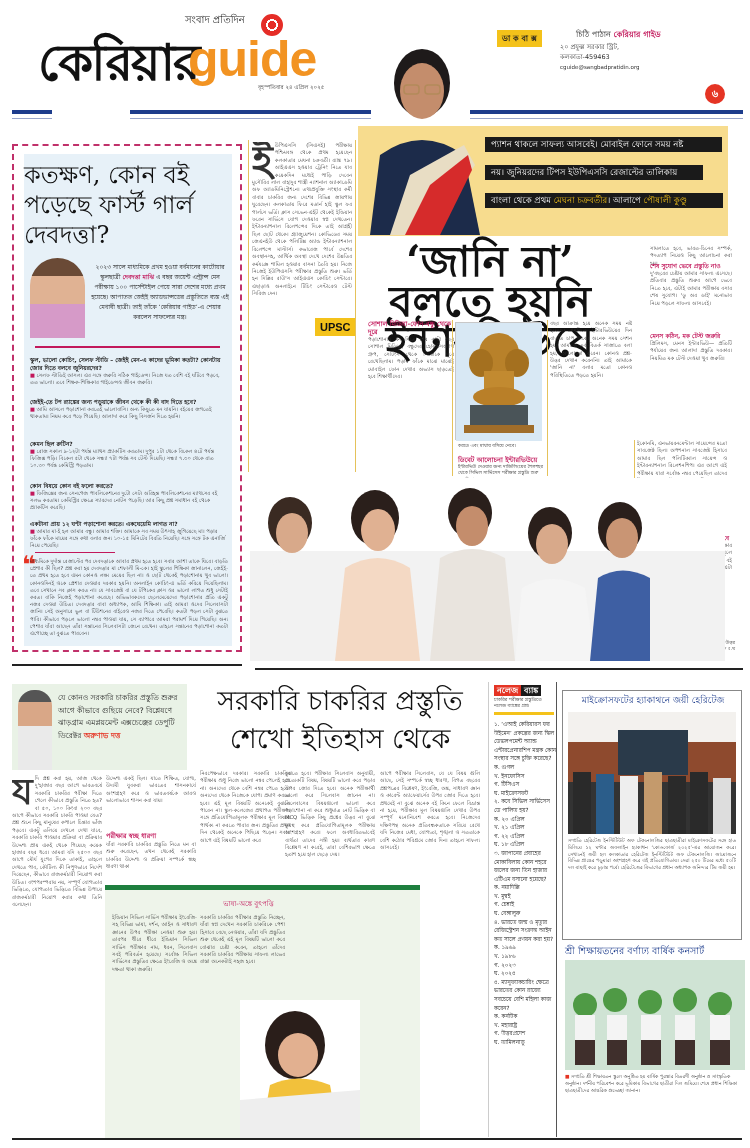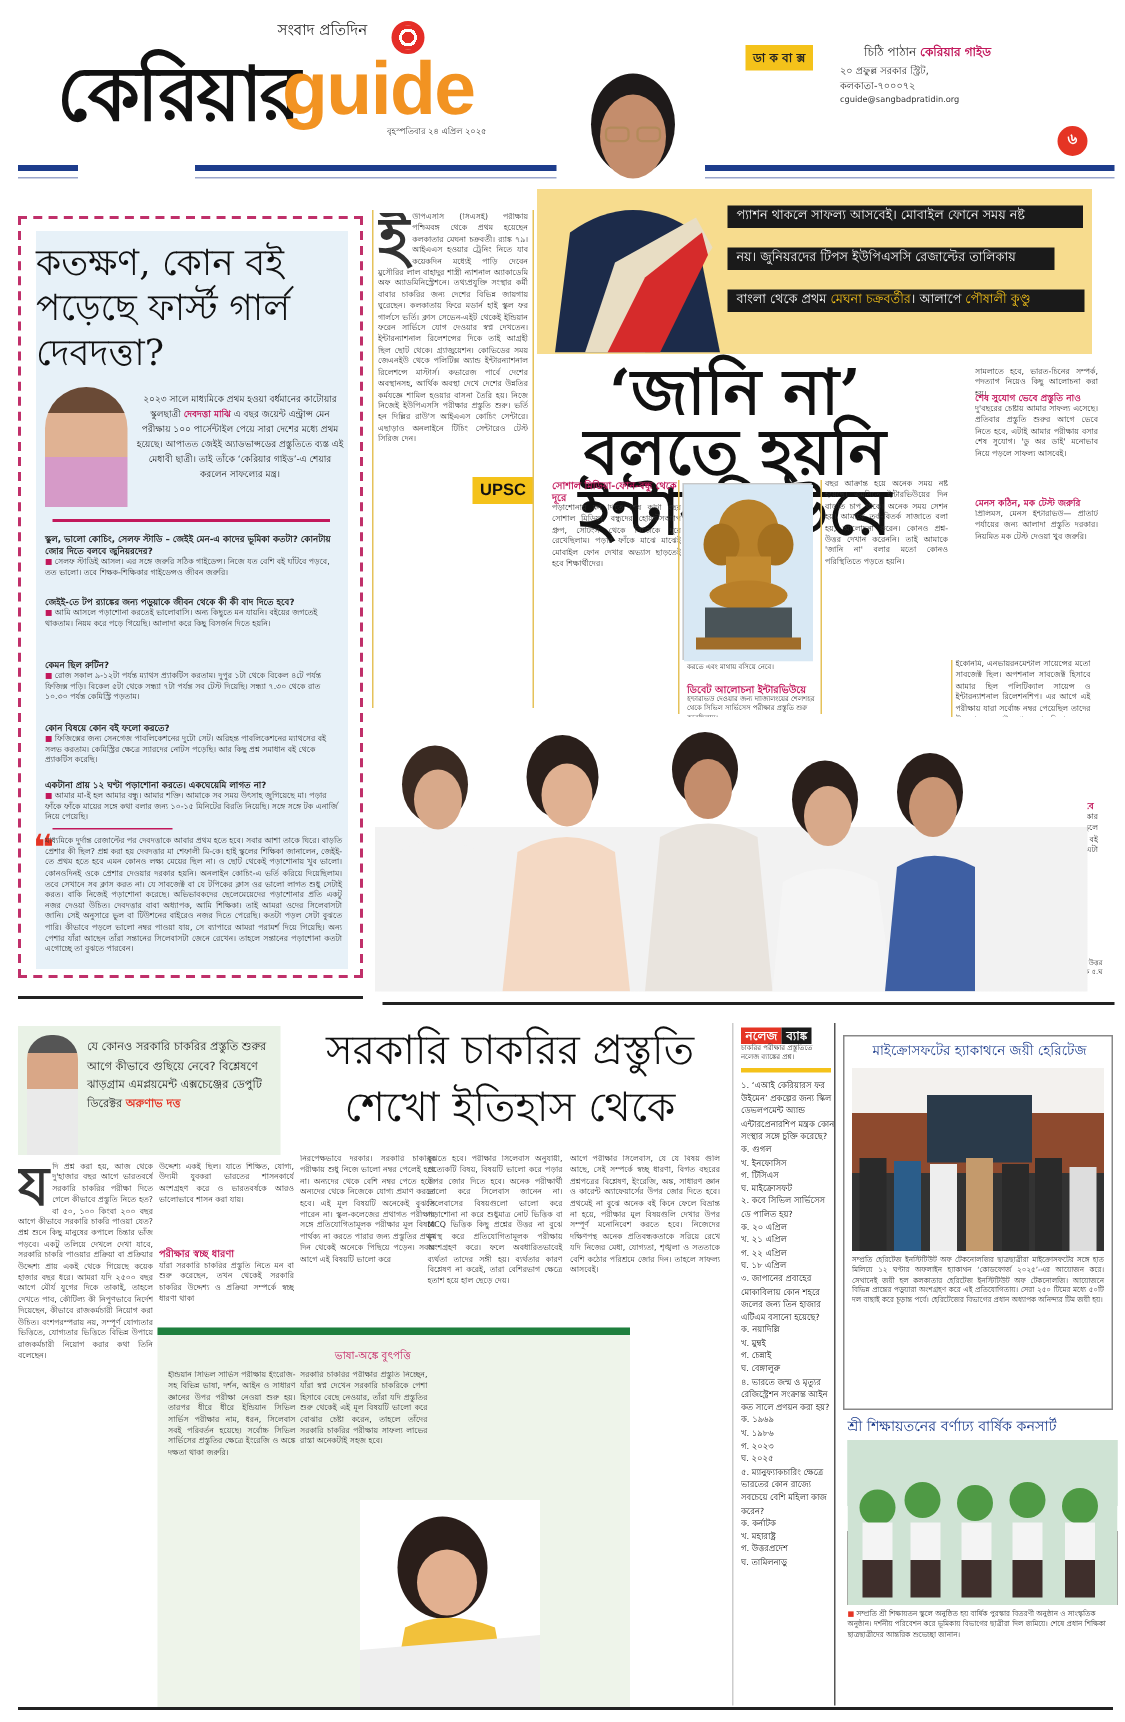--- a/index.html
+++ b/index.html
@@ -95,21 +95,21 @@
 <div class="abs rule-thick" style="left:470px;top:110px;width:273px;"></div>
 <div class="abs rule-thin" style="left:470px;top:118px;width:273px;"></div>
 
 <div class="abs dakbox">ডা ক বা ক্স</div>
 <div class="abs chithi">
   <span>চিঠি পাঠান</span>
   <span class="cg">কেরিয়ার গাইড</span>
 </div>
 <div class="abs addr">
   <div>২০ প্রফুল্ল সরকার স্ট্রিট,</div>
-  <div>কলকাতা-৭০০০৭২</div>
+  <div>কলকাতা-459463</div>
   <div style="font-size:5.5px;">cguide@sangbadpratidin.org</div>
 </div>
 <div class="abs pageno">৬</div>
 
 <div class="abs banner-bg"></div>
 <div class="abs banner-photo">
   <svg width="125" height="200" viewBox="0 0 125 200">
     <ellipse cx="62" cy="48" rx="28" ry="34" fill="#1e1a1a"></ellipse>
     <ellipse cx="62" cy="56" rx="22" ry="28" fill="#c48d6c"></ellipse>
     <rect x="44" y="50" width="15" height="9" rx="3" fill="none" stroke="#b38a5a" stroke-width="1.5"></rect>

